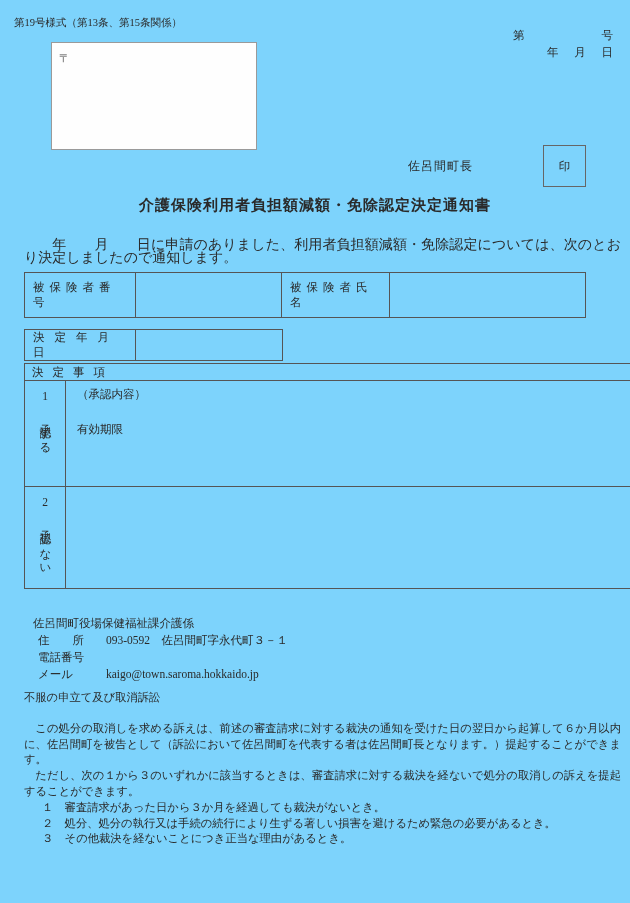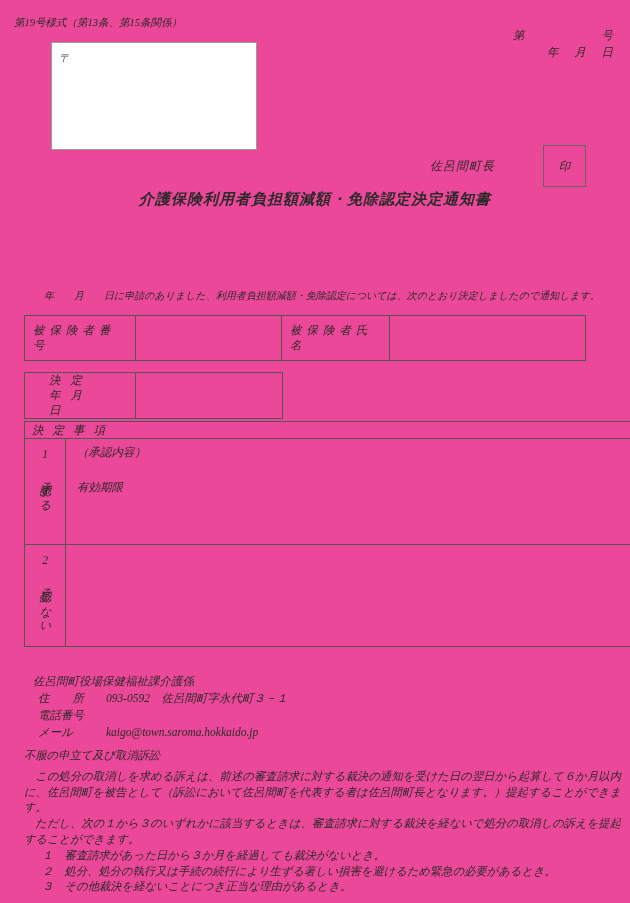--- a/index.html
+++ b/index.html
@@ -1,51 +1,51 @@
 <!DOCTYPE html>
 <html lang="ja"><head>
 <meta charset="utf-8">
 <style>
   * { margin:0; padding:0; box-sizing:border-box; }
   html,body { background:#ffffff; }
   body { font-family:"Liberation Serif","DejaVu Serif",serif; color:#2a2a2a; }
   .page{
     position:relative; width:630px; height:903px; margin:0 auto;
-    background:#ec4899; overflow:hidden;font-style:italic;
+    background:#7dd3fc; overflow:hidden;
   }
   
   .form-number{ position:absolute; left:14px; top:16px; font-size:10.5px; }
   .address-box{
     position:absolute; left:51px; top:42px; width:206px; height:108px;
     border:1px solid #9a9a9a; background:#fefefe; padding:5px 7px;
   }
   .postal-mark{ font-size:11px; color:#444; }
   .doc-number{ position:absolute; right:17px; top:27px; width:100px; }
   .doc-number-row{ display:flex; justify-content:space-between; font-size:11.5px; line-height:16px; }
   .date-row{ display:flex; justify-content:space-between; width:66px; margin-left:34px; font-size:11.5px; line-height:16px; margin-top:1px; }
-  .mayor{ position:absolute; left:430px; top:158px; font-size:12px; letter-spacing:1px; }
+  .mayor{ position:absolute; left:408px; top:158px; font-size:12px; letter-spacing:1px; }
   .seal-box{
     position:absolute; left:543px; top:145px; width:43px; height:42px;
     border:1px solid #666; display:flex; align-items:center; justify-content:center;
     font-size:11.5px;
   }
   .doc-title{
-    position:absolute; left:0; top:190px; width:100%;
+    position:absolute; left:0; top:196px; width:100%;
     text-align:center; font-size:15px; font-weight:bold; letter-spacing:1px;
   }
   
   .content{ position:absolute; left:24px; top:238px; width:597px; }
-  .intro{ font-size:10px; line-height:22px; text-align:justify;margin-top:47px; }
+  .intro{ font-size:14px; line-height:13px; text-align:justify; }
   table.grid{ border-collapse:collapse; table-layout:fixed; }
   table.grid td{ border:1px solid #555; font-size:11.5px; vertical-align:middle; }
   .t-insured{ width:561px; margin-top:8px; }
   .t-insured td{ height:45px; padding:0 8px; }
   .lbl-cell{ letter-spacing:5px; }
   .t-decision-date{ width:258px; margin-top:11px; }
-  .t-decision-date td{ height:31px; padding:0 24px;margin-left:15px; }
+  .t-decision-date td{ height:31px; padding:0 8px;margin-left:15px; }
   .dd-label{ letter-spacing:10px; }
   
   .t-matters{ width:625px; margin-top:2px; border:1px solid #555; }
   .matters-header{
     border-bottom:1px solid #555; font-size:11.5px; letter-spacing:9px;
     padding:1px 7px; height:17px; line-height:15px;
   }
   .matters-row{ display:flex; }
   .matters-row + .matters-row{ border-top:1px solid #555; }
   .row-approve{ height:105px; }
@@ -65,21 +65,21 @@
   .expiry{ margin-top:20px; }
   
   .contact{ margin-top:26px; font-size:11.5px; line-height:17px; }
   .contact-heading{ padding-left:4px; }
   .contact-org{ padding-left:9px; }
   .contact-row{ display:flex; padding-left:14px; }
   .contact-label{ width:54px; flex:0 0 54px; }
   .contact-value{ padding-left:14px; }
   
   .appeal{ margin-top:7px; font-size:11.3px; line-height:15.8px; }
-  .appeal-heading{ margin-bottom:5px; }
+  .appeal-heading{ margin-bottom:15px; }
   .appeal p{ text-align:justify; }
   .appeal-list{ list-style:none; }
   .appeal-list li{ padding-left:18px; }
 </style>
 </head>
 <body>
 
 <div class="page">
 
   <div class="form-number">第19号様式（第13条、第15条関係）</div>

